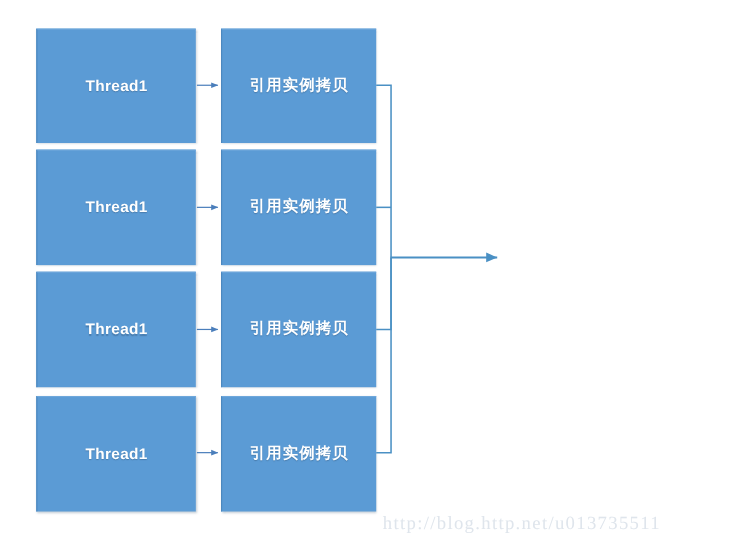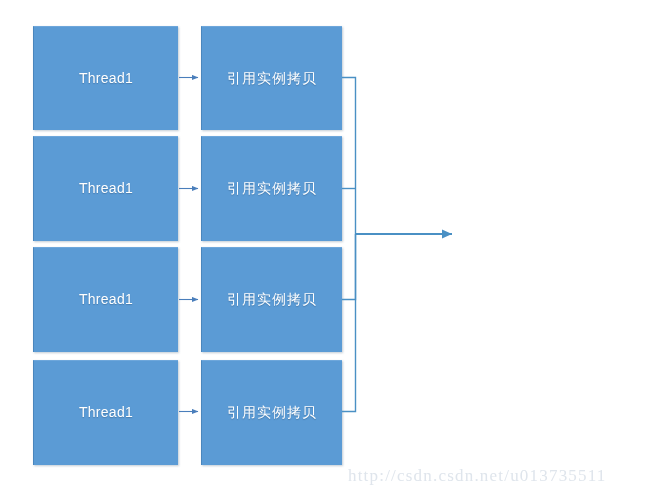--- a/index.html
+++ b/index.html
@@ -24,20 +24,21 @@
     border-left: 1px solid #4a86bd;
     border-top: 1px solid #6ea7db;
     color: #ffffff;
     display: flex;
     align-items: center;
     justify-content: center;
     font-size: 14px;
     letter-spacing: 0.3px;
     text-shadow: 0 1px 1px rgba(40,70,100,0.35);
     box-shadow: 1px 1px 2px rgba(120,140,160,0.45);
+    font-weight: bold;
   }
   .node-label {
     display: block;
     line-height: 1.1;
     pointer-events: none;
   }
   .node.cjk .node-label {
     font-family: "DejaVu Sans", "Liberation Sans", sans-serif;
     letter-spacing: 1px;
   }
@@ -111,15 +112,15 @@
     <g fill="none" stroke="#4a90c4" stroke-width="1.4">
       <path d="M342,77.5 L355.5,77.5 L355.5,234"></path>
       <path d="M342,188.5 L355.5,188.5"></path>
       <path d="M342,299.5 L355.5,299.5 L355.5,234"></path>
       <path d="M342,411.5 L355.5,411.5 L355.5,234"></path>
     </g>
 
     <line x1="355" y1="234" x2="452" y2="234" stroke="#4a90c4" stroke-width="1.8" marker-end="url(#ah-big)"></line>
   </svg>
 
-  <div class="watermark" style="left:348px; top:466px;">http://csdn.csdn.net/u013735511</div>
+  <div class="watermark" style="left:348px; top:466px;">http://blog.http.net/u013735511</div>
 
 </div>
 
 </body></html>

